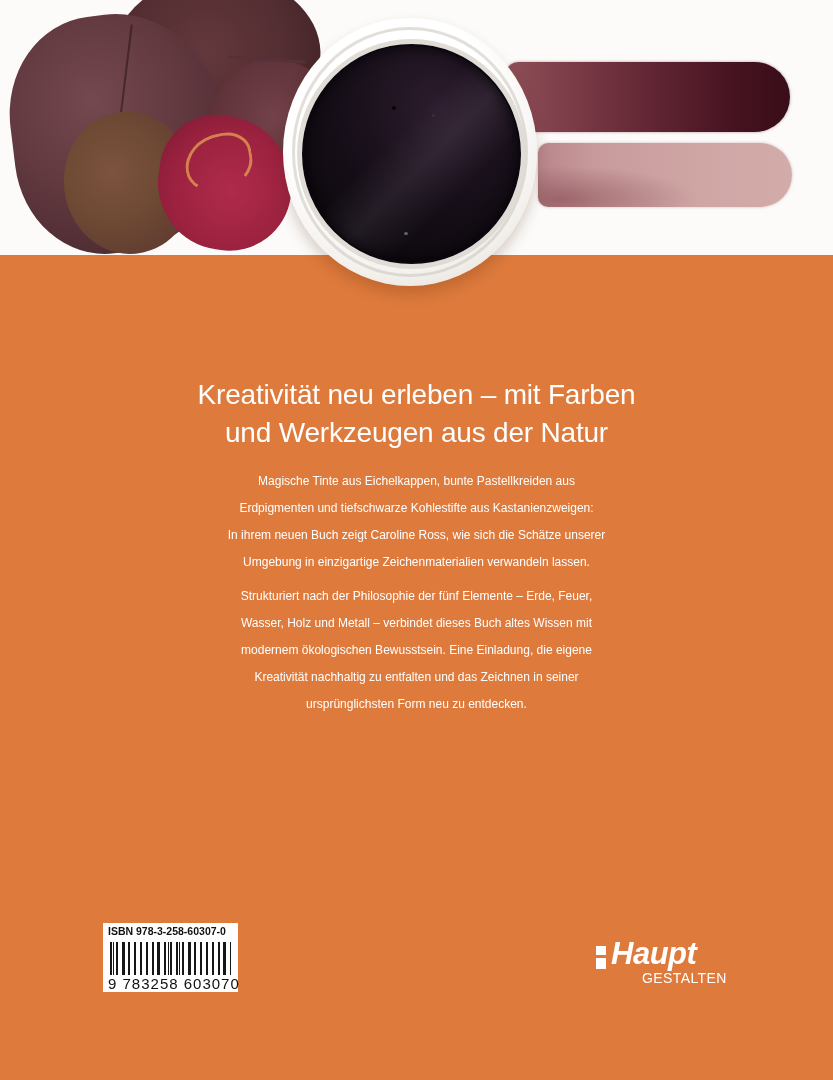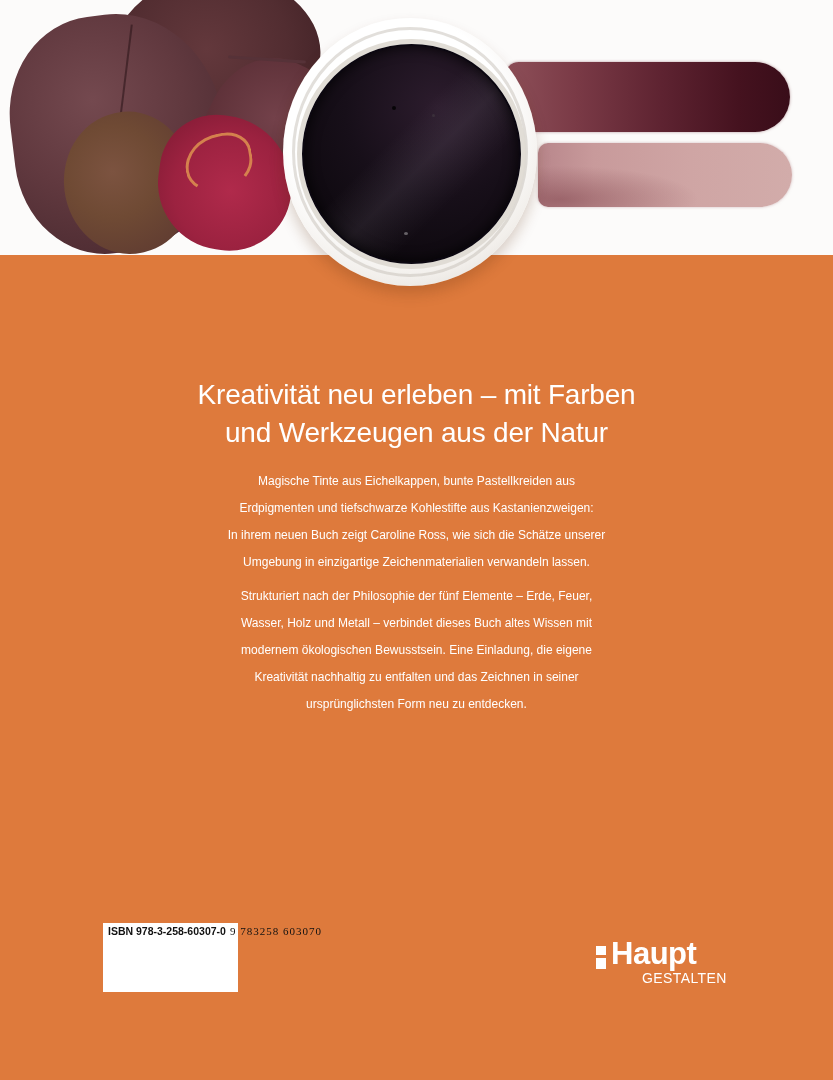--- a/index.html
+++ b/index.html
@@ -65,37 +65,37 @@
   
   .copy{position:absolute;left:0;top:255px;width:833px;color:#ffffff;text-align:center;}
   .copy-inner{width:660px;margin:121px auto 0;}
   .headline{font-size:28px;line-height:38px;font-weight:400;letter-spacing:-.2px;
     margin:0 0 16px;white-space:pre-line;}
   .para{font-size:12px;line-height:27px;font-weight:400;margin:0 0 7px;white-space:pre-line;}
 
   
   .barcode-box{position:absolute;left:103px;top:923px;width:135px;height:69px;
     background:#ffffff;box-sizing:border-box;padding:2px 5px 2px;
-    display:flex;flex-direction:row;justify-content:space-between;}
+    display:flex;flex-direction:column;justify-content:space-between;}
   .isbn-label{font-size:10.5px;font-weight:700;color:#111;letter-spacing:0;
     white-space:nowrap;line-height:13px;}
   .bars{height:33px;margin:0 2px;background:
       repeating-linear-gradient(90deg,#161616 0 2px,rgba(0,0,0,0) 2px 6px),
       repeating-linear-gradient(90deg,rgba(0,0,0,0) 0 3px,#161616 3px 4px,rgba(0,0,0,0) 4px 11px),
       #ffffff;}
-  .barcode-digits{font-family:Liberation Serif, serif;font-size:11px;color:#111;
+  .barcode-digits{font-family:Liberation Sans, sans-serif;font-size:15px;color:#111;
     letter-spacing:1px;line-height:12px;white-space:nowrap;}
 
   
   .logo{position:absolute;left:585px;top:930px;width:160px;height:62px;color:#fff;}
   .logo-mark{position:absolute;left:11px;top:16px;width:10px;height:23px;}
   .logo-mark .sq1{position:absolute;left:0;top:0;width:10px;height:9px;background:#fff;}
   .logo-mark .sq2{position:absolute;left:0;top:12px;width:10px;height:11px;background:#fff;}
   .logo-name{position:absolute;left:26px;top:7px;font-size:31px;font-weight:700;
-    letter-spacing:-.5px;line-height:34px;}
+    letter-spacing:-.5px;line-height:34px;font-style:italic;}
   .logo-imprint{position:absolute;left:57px;top:40px;font-size:14px;font-weight:400;
     letter-spacing:.4px;line-height:16px;}
 </style>
 </head>
 <body>
 
 <div class="page">
 
   <div class="photo">
     <div class="leaves">

